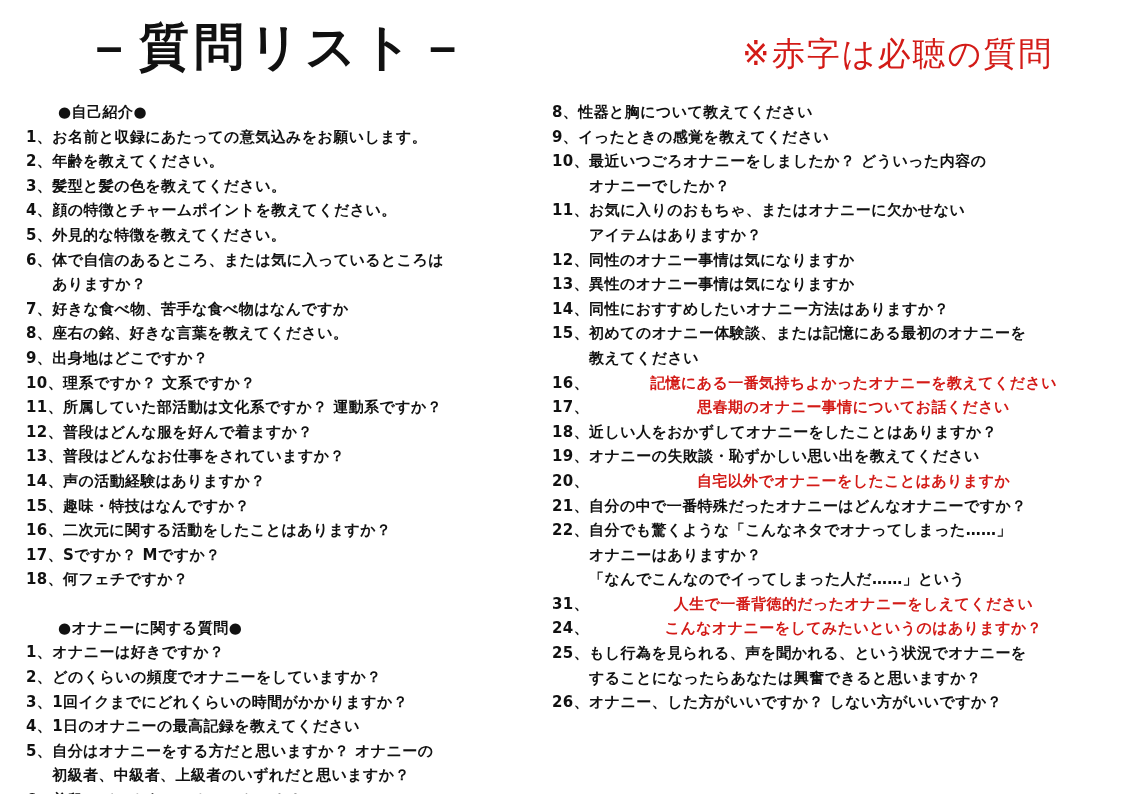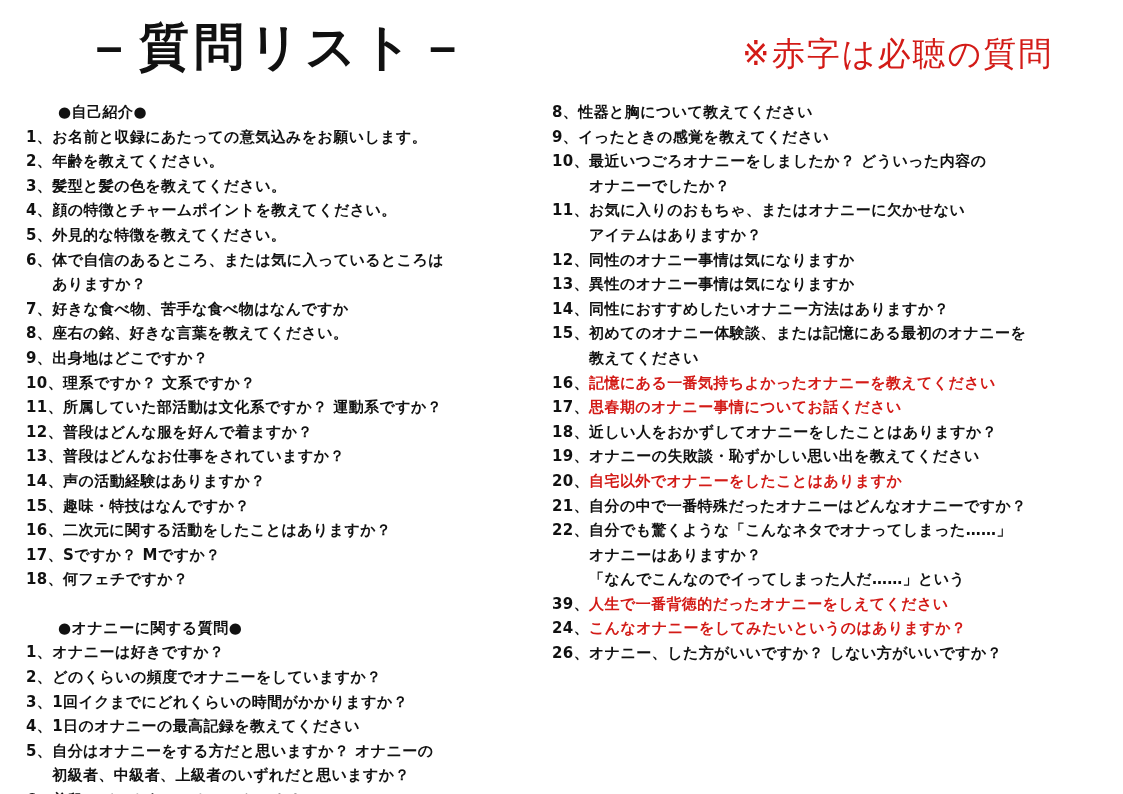--- a/index.html
+++ b/index.html
@@ -85,20 +85,21 @@
     color: #111111;
   }
   .q .txt {
     flex: 1 1 auto;
   }
   .q .txt .cont {
     display: block;
   }
   .q.red .txt {
     color: #d31b17;
+    text-align: center;
   }
   
   .cont {
     display: block;
   }
 </style>
 </head>
 <body>
 
 <div id="page">
@@ -270,27 +271,31 @@
         </div>
         <div class="q">
           <span class="num">21、</span>
           <span class="txt">自分の中で一番特殊だったオナニーはどんなオナニーですか？</span>
         </div>
         <div class="q">
           <span class="num">22、</span>
           <span class="txt">自分でも驚くような「こんなネタでオナってしまった……」<span class="cont">オナニーはありますか？</span><span class="cont">「なんでこんなのでイってしまった人だ……」という</span></span>
         </div>
         <div class="q red">
-          <span class="num">39、</span>
+          <span class="num">31、</span>
           <span class="txt">人生で一番背徳的だったオナニーをしえてください</span>
         </div>
         <div class="q red">
           <span class="num">24、</span>
           <span class="txt">こんなオナニーをしてみたいというのはありますか？</span>
         </div>
         <div class="q">
+          <span class="num">25、</span>
+          <span class="txt">もし行為を見られる、声を聞かれる、という状況でオナニーを<span class="cont">することになったらあなたは興奮できると思いますか？</span></span>
+        </div>
+        <div class="q">
           <span class="num">26、</span>
           <span class="txt">オナニー、した方がいいですか？ しない方がいいですか？</span>
         </div>
       </div>
   </div>
 
 </div>
 
 </body></html>

